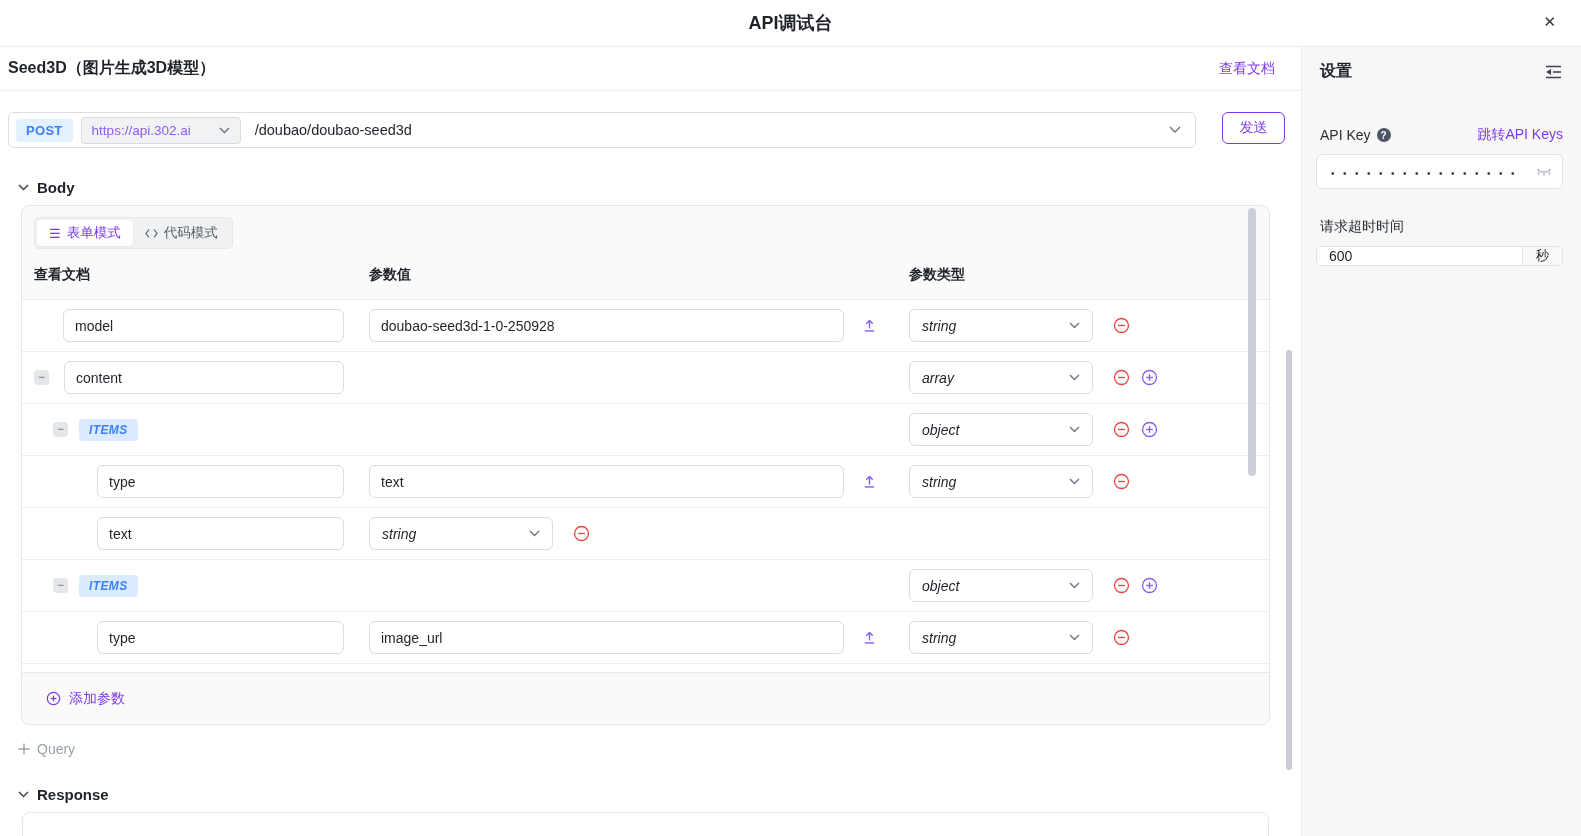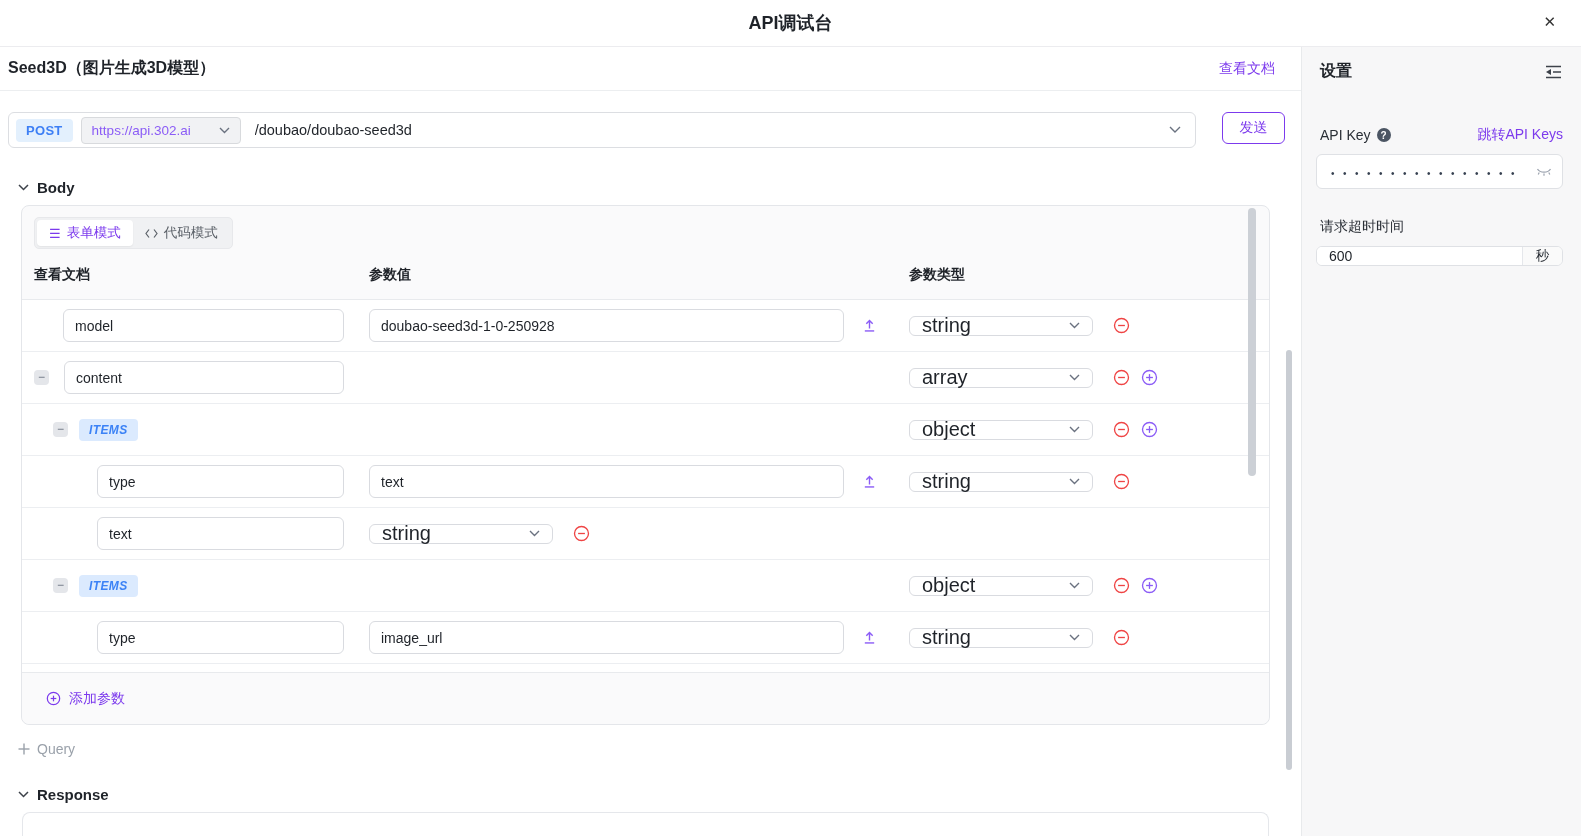--- a/index.html
+++ b/index.html
@@ -50,21 +50,21 @@
   .col-name { width:335px; display:flex; align-items:center; }
   .col-value { width:540px; display:flex; align-items:center; }
   .col-type { width:204px; display:flex; align-items:center; }
   .col-actions { display:flex; align-items:center; gap:11px; }
   .txt-input { height:33px; border:1px solid #d9dbe0; border-radius:6px; padding:0 11px; font-size:14px; color:#1f2329; background:#fff; outline:none; }
   .name-input { flex:1; margin-right:25px; min-width:0; }
   .value-input { width:475px; }
   .upload-icon { margin-left:18px; display:inline-flex; cursor:pointer; }
   .collapse-btn { width:15px; height:15px; background:#e4e6ea; border:none; border-radius:4px; color:#6b7280; font-size:12px; line-height:13px; cursor:pointer; padding:0; }
   .items-badge { background:#dbeafe; color:#3b82f6; font-weight:700; font-size:12px; padding:4px 10px; border-radius:4px; letter-spacing:.4px;font-style:italic; }
-  .type-select { width:184px; height:20px; border:1px solid #d9dbe0; border-radius:6px; background:#fff; display:flex; align-items:center; justify-content:space-between; padding:0 12px; cursor:pointer; font-size:20px; }
+  .type-select { width:184px; height:33px; border:1px solid #d9dbe0; border-radius:6px; background:#fff; display:flex; align-items:center; justify-content:space-between; padding:0 12px; cursor:pointer; font-size:14px;font-style:italic; }
   .icon-btn { display:inline-flex; cursor:pointer; }
   .rows-gap { height:8px; background:#fff; }
   .card-footer { background:#fafafb; border-top:1px solid #e8eaed; height:52px; display:flex; align-items:center; padding:0 24px; border-radius:0 0 8px 8px; }
   .add-param { display:flex; align-items:center; gap:8px; color:#7c3aed; font-size:14px; cursor:pointer; }
   .inner-scrollbar { position:absolute; right:13px; top:2px; width:8px; height:268px; background:#ccd0d6; border-radius:4px; }
 
   
   .query-row { margin:16px 0 0 18px; display:flex; align-items:center; gap:7px; color:#9aa1aa; font-size:14px; cursor:pointer; }
   .response-header { margin:29px 0 0 18px; }
   .response-card { margin:9px 0 0 22px; width:1247px; height:40px; border:1px solid #e5e7eb; border-radius:8px 8px 0 0; border-bottom:none; background:#fff; }

